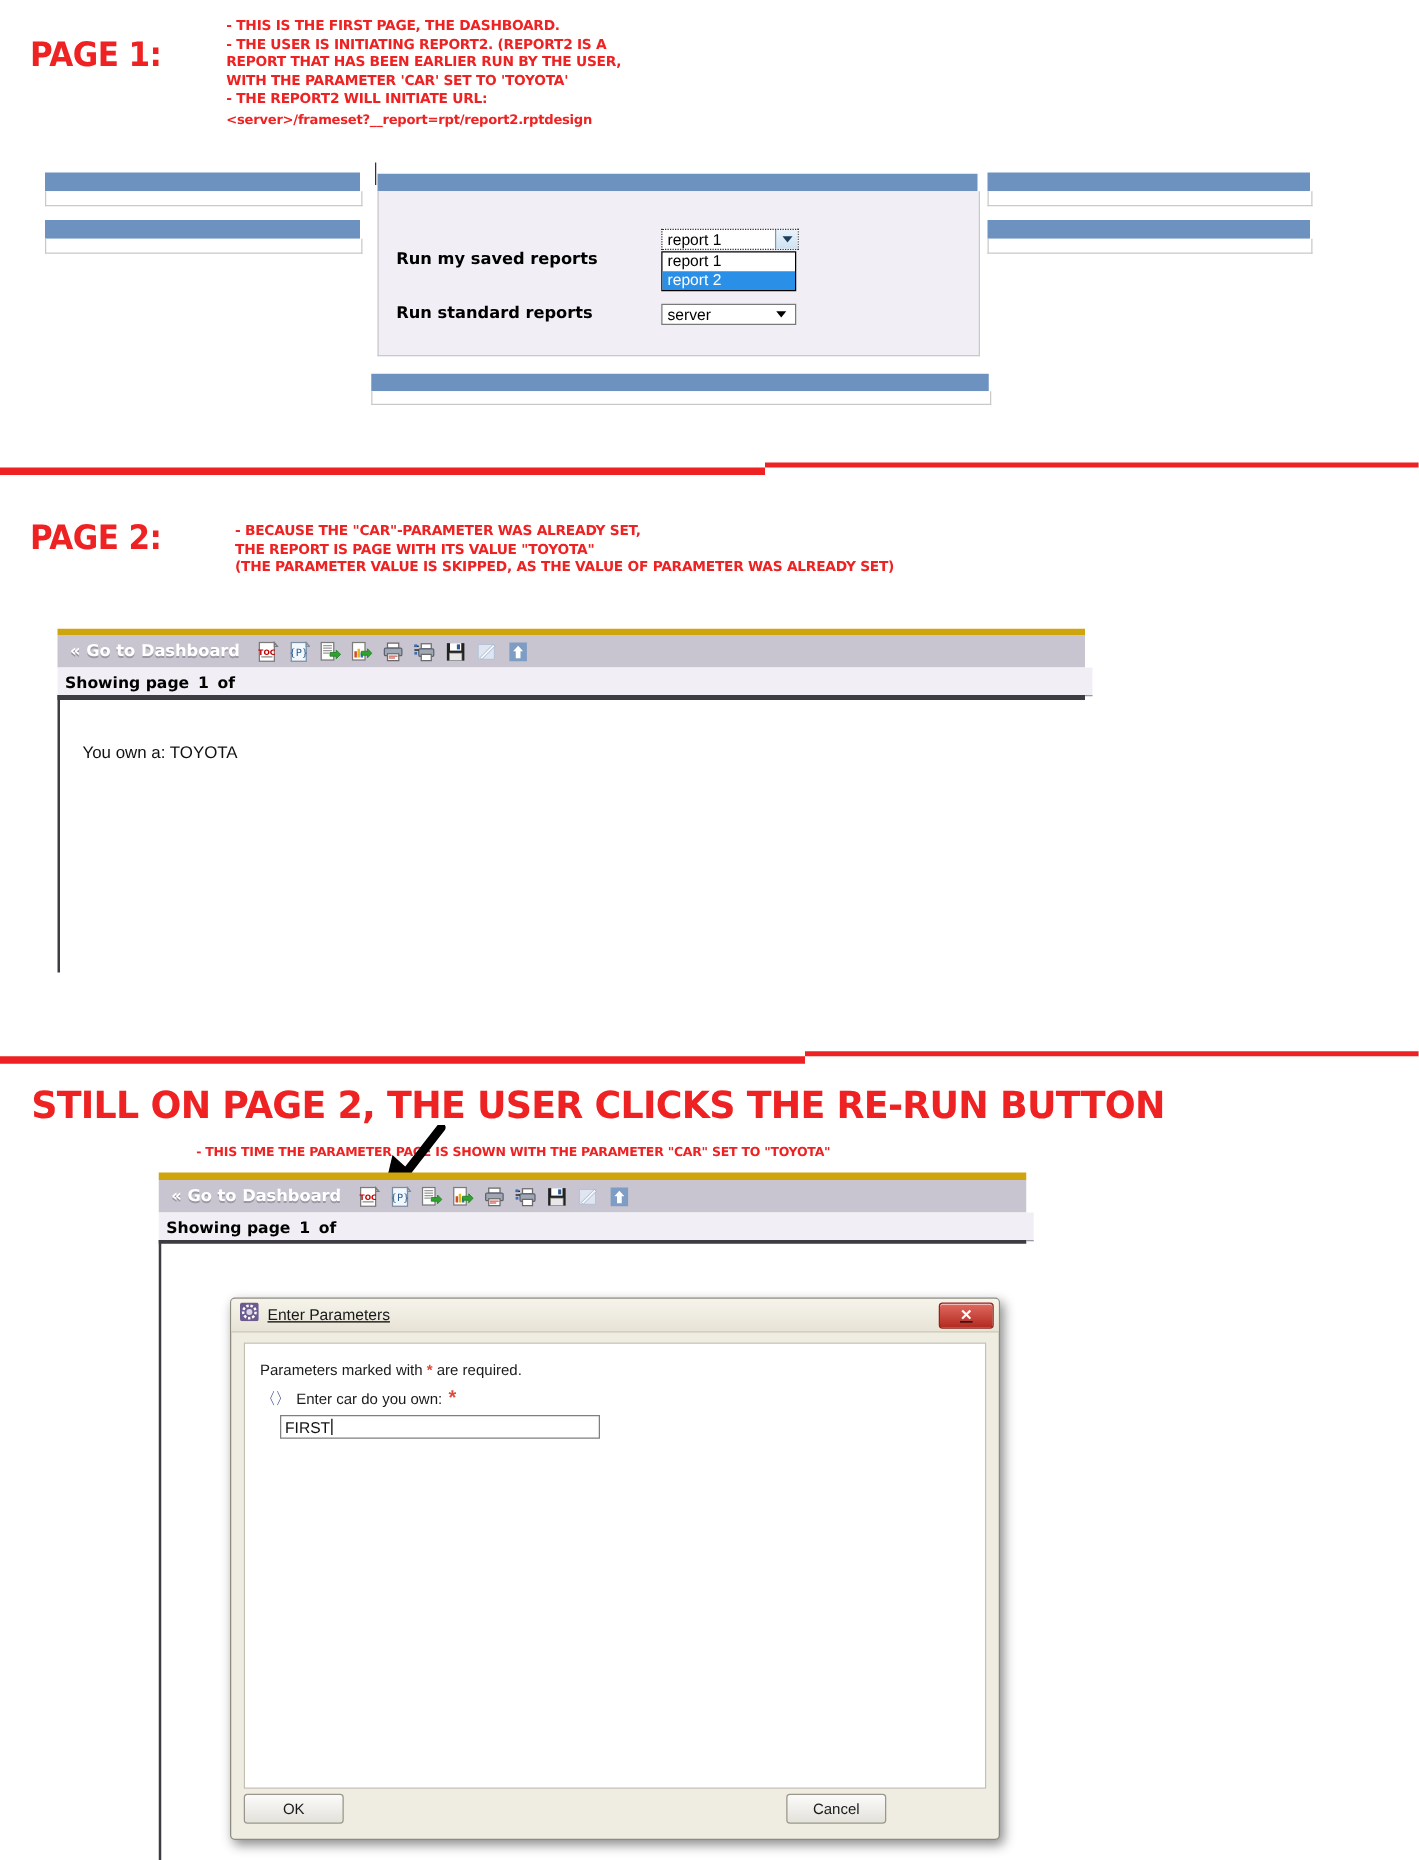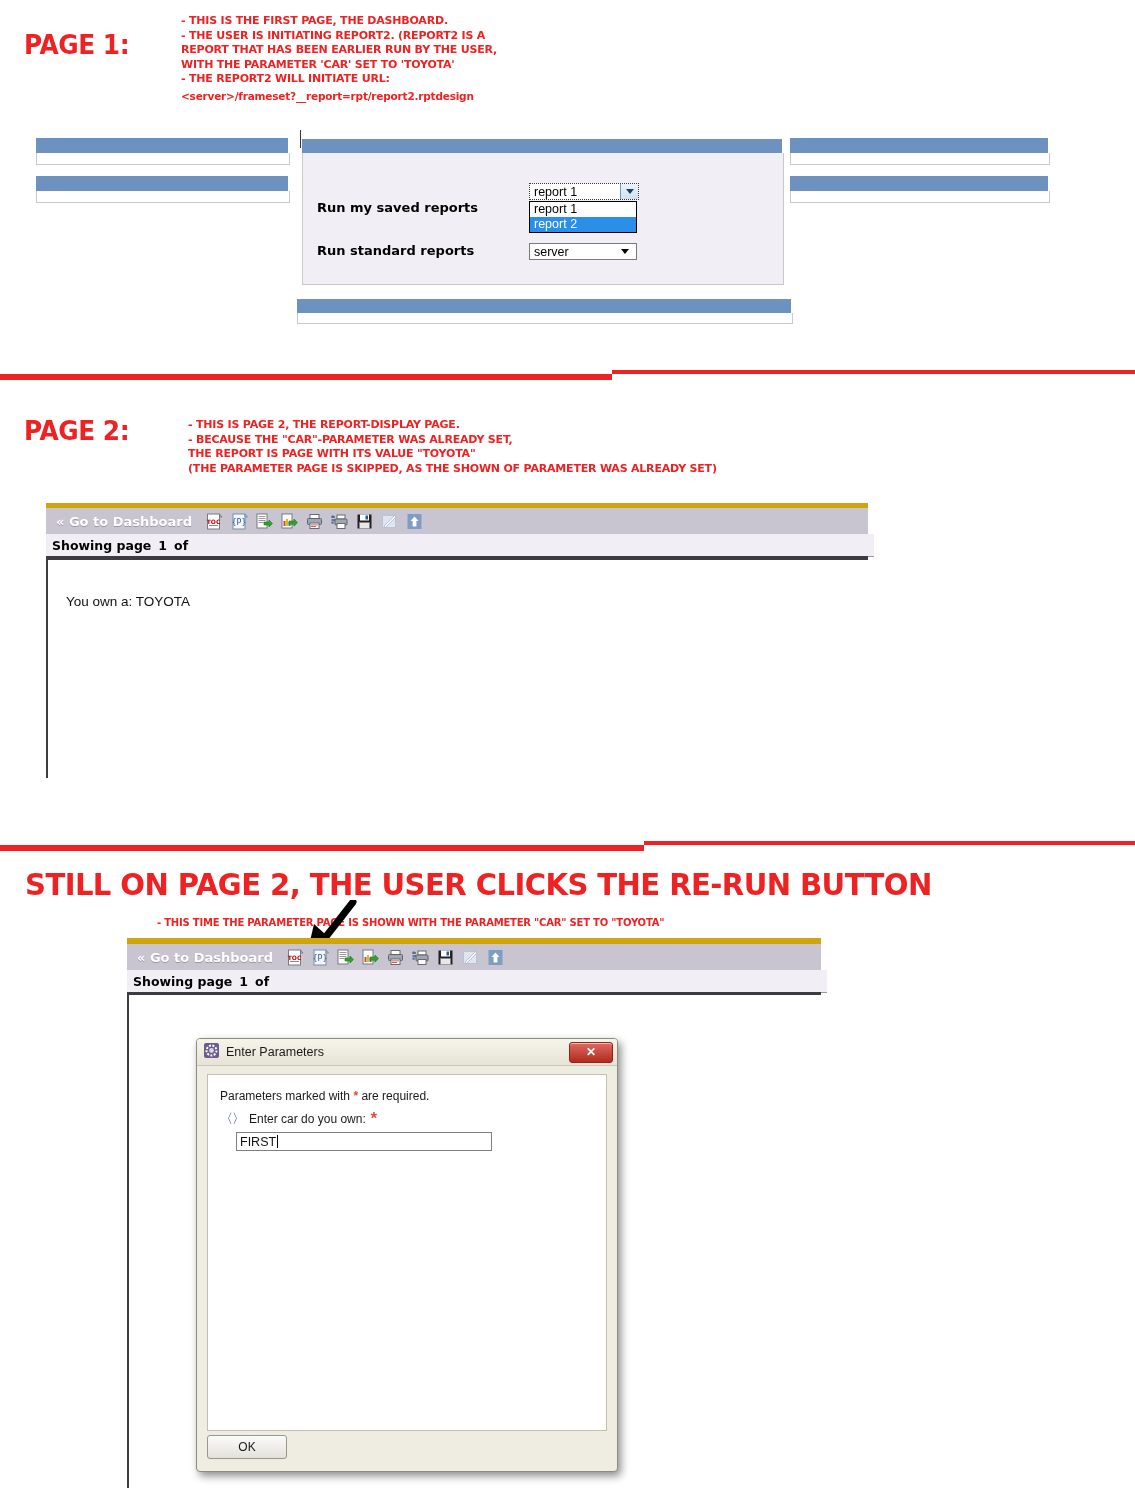--- a/index.html
+++ b/index.html
@@ -150,24 +150,23 @@
 
 <div class="abs panel-head" style="left:297px;top:299px;width:494px;height:14px;"></div>
 <div class="abs panel-body" style="left:297px;top:313px;width:494px;height:10px;"></div>
 
 <div class="abs rdiv" style="left:0px;top:374px;width:612px;height:6px;"></div>
 <div class="abs rdiv" style="left:612px;top:370px;width:523px;height:4px;"></div>
 
 <div class="abs page-label redhead" style="left:24px;top:416px;">PAGE 2:</div>
 
 <div class="abs" style="left:188px;top:418px;">
-  <div class="annot">- THIS IS PAGE 2, THE REPORT-DISPLAY PAGE.</div>
   <div class="annot">- BECAUSE THE "CAR"-PARAMETER WAS ALREADY SET,</div>
   <div class="annot">THE REPORT IS PAGE WITH ITS VALUE "TOYOTA"</div>
-  <div class="annot">(THE PARAMETER PAGE IS SKIPPED, AS THE SHOWN OF PARAMETER WAS ALREADY SET)</div>
+  <div class="annot">(THE PARAMETER VALUE IS SKIPPED, AS THE VALUE OF PARAMETER WAS ALREADY SET)</div>
 </div>
 
 <div class="abs" style="left:46px;top:503px;width:822px;height:5px;">
   <div style="width:100%;height:100%;background:#cfa50e;"></div>
 </div>
 <div class="abs v-toolbar" style="left:46px;top:508px;width:822px;height:26px;">
   <span class="v-gtd">« Go to Dashboard</span>
   <span class="v-icons">
     <span>
         <svg class="ic" viewBox="0 0 17 17">
@@ -349,21 +348,21 @@
       </span>
   </span>
 </div>
 <div class="abs v-status" style="left:127px;top:970px;width:694px;height:22px;">
   <span>Showing page</span>
   <span>1</span>
   <span>of</span>
 </div>
 <div class="abs v-body2" style="left:127px;top:992px;width:694px;height:496px;"></div>
 
-<div class="abs dlg" style="left:196px;top:1038px;width:422px;height:434px;">
+<div class="abs dlg" style="left:184px;top:1038px;width:616px;height:434px;text-decoration:underline;">
   <div class="dlg-title">
     <span>
       <svg width="15" height="15" viewBox="0 0 15 15">
           <rect x="0" y="0" width="15" height="15" rx="2" fill="#6b5b8e"></rect>
           <circle cx="7.5" cy="7.5" r="5" fill="none" stroke="#fff" stroke-width="2" stroke-dasharray="2 1.4"></circle>
           <circle cx="7.5" cy="7.5" r="2.4" fill="#d9d6e6"></circle>
         </svg>
     </span>
     <span class="dlg-title-txt">Enter Parameters</span>
     <span class="dlg-close">✕</span>

